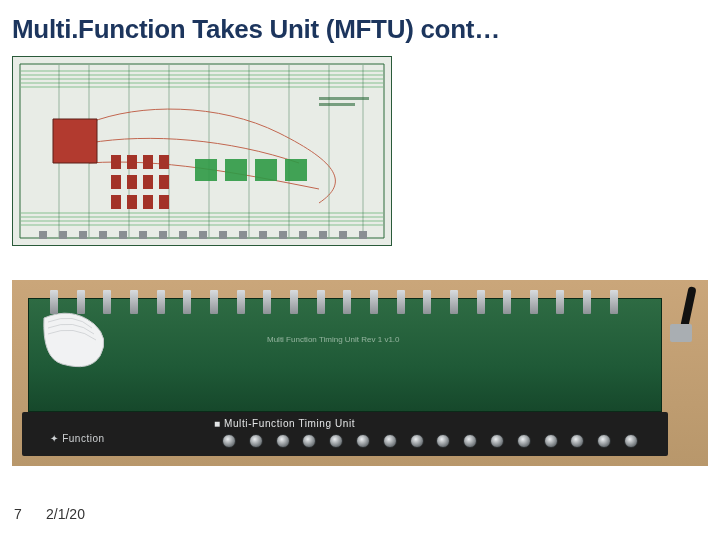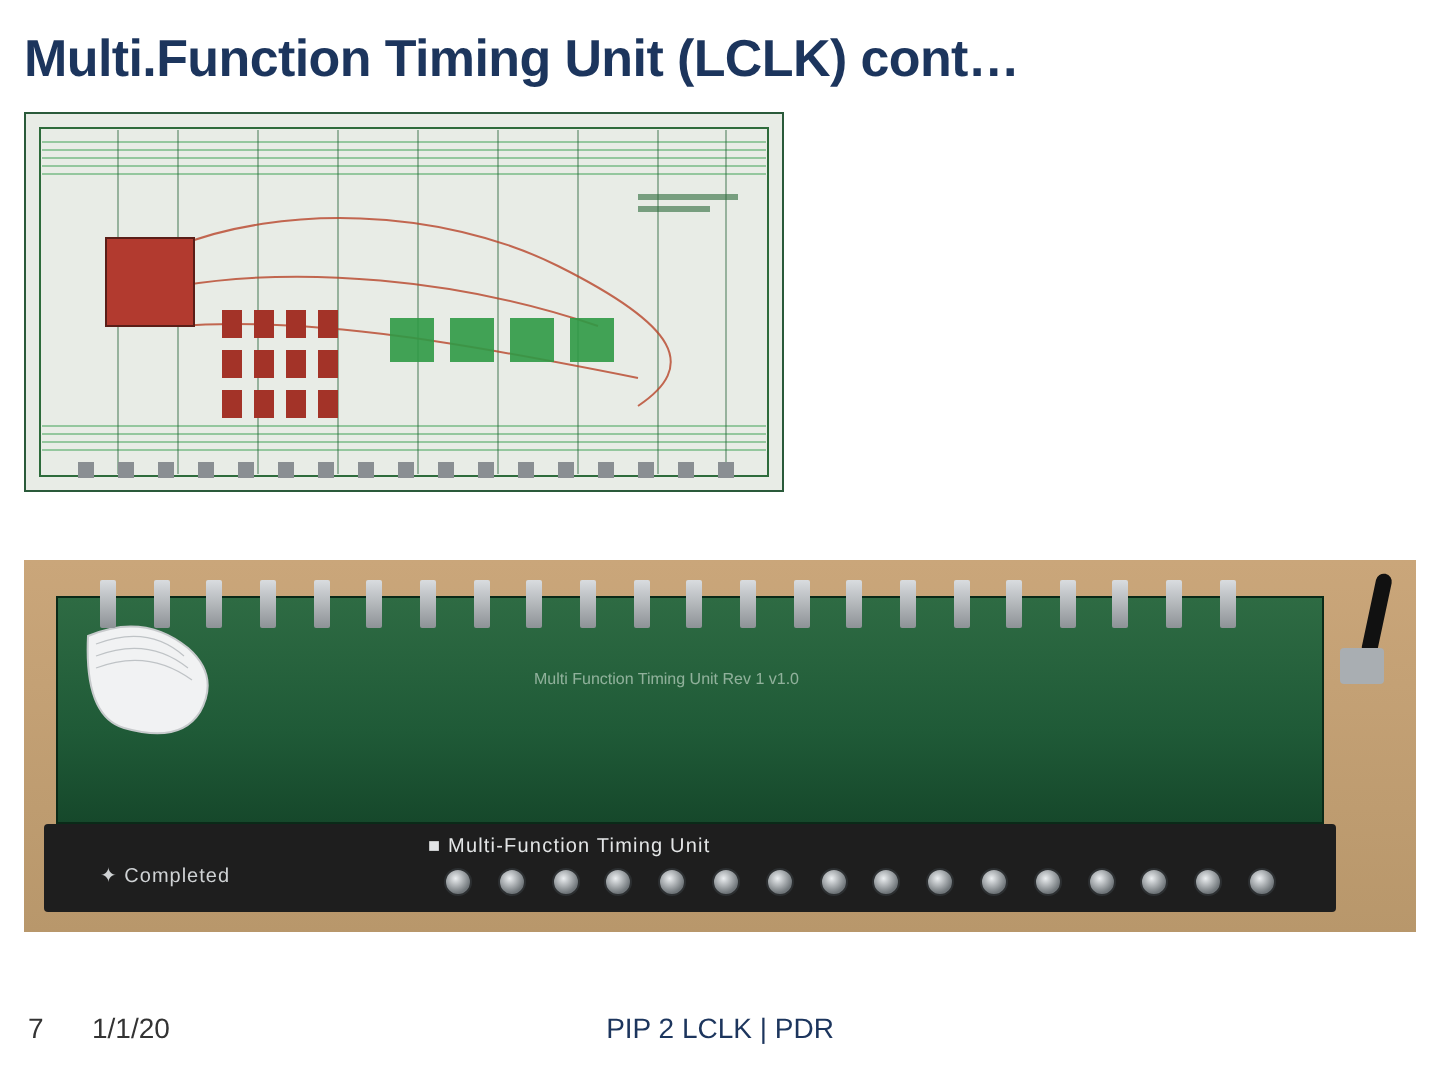--- a/index.html
+++ b/index.html
@@ -227,21 +227,21 @@
     font-weight: 700;
     font-size: 14px;
     fill: #1c355d;
   }
 </style>
 </head>
 <body>
 
 <div class="slide">
 
-  <div class="title">Multi.Function Timing Unit (LCLK) cont…</div>
+  <div class="title">Multi.Function Takes Unit (MFTU) cont…</div>
 
   <div class="content-row">
 
     <div class="pcb-layout">
       <svg class="pcb-traces" viewBox="0 0 366 176" preserveAspectRatio="none">
 
         <rect x="1" y="1" width="364" height="174" fill="none" stroke="#2d6b3b" stroke-width="1"></rect>
 
         <g stroke="#2f9a46" stroke-width="0.6" opacity="0.9">
           <line x1="2" y1="8" x2="364" y2="8"></line>
@@ -359,21 +359,21 @@
         <div class="pin"></div>
         <div class="pin"></div>
       <div class="pin"></div>
         <div class="pin"></div>
         <div class="pin"></div>
         <div class="pin"></div>
       <div class="pin"></div>
         <div class="pin"></div>
     </div>
     <div class="panel">
-      <div class="fermi">✦ Completed</div>
+      <div class="fermi">✦ Function</div>
       <div class="label">■ Multi-Function Timing Unit</div>
     </div>
     <div class="connectors-bot">
       <div class="jack"></div>
         <div class="jack"></div>
         <div class="jack"></div>
         <div class="jack"></div>
       <div class="jack"></div>
         <div class="jack"></div>
         <div class="jack"></div>
@@ -388,17 +388,16 @@
         <div class="jack"></div>
     </div>
     <div class="ant">
       <div class="rod"></div>
       <div class="base"></div>
     </div>
   </div>
 
   <div class="footer">
     <div class="pagenum">7</div>
-    <div class="date">1/1/20</div>
-    <div class="center">PIP 2 LCLK | PDR</div>
+    <div class="date">2/1/20</div>
   </div>
 
 </div>
 
 </body></html>

